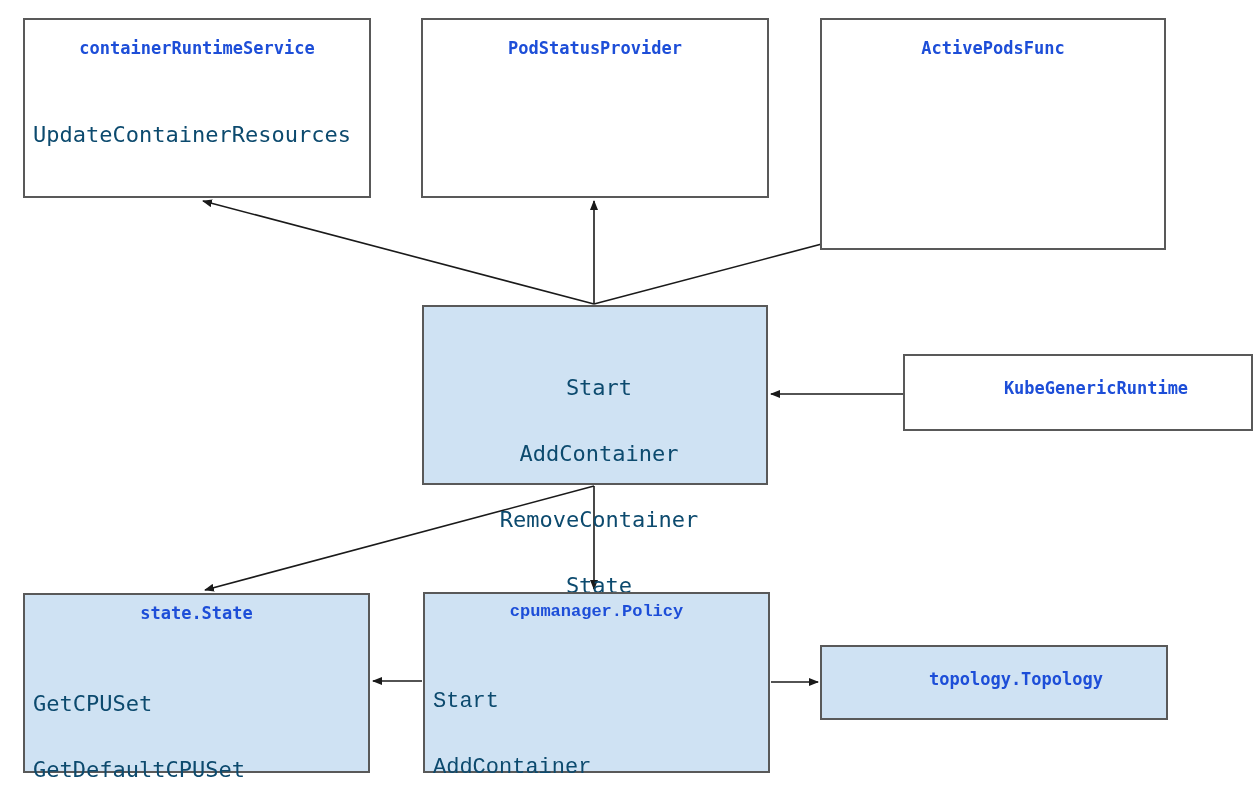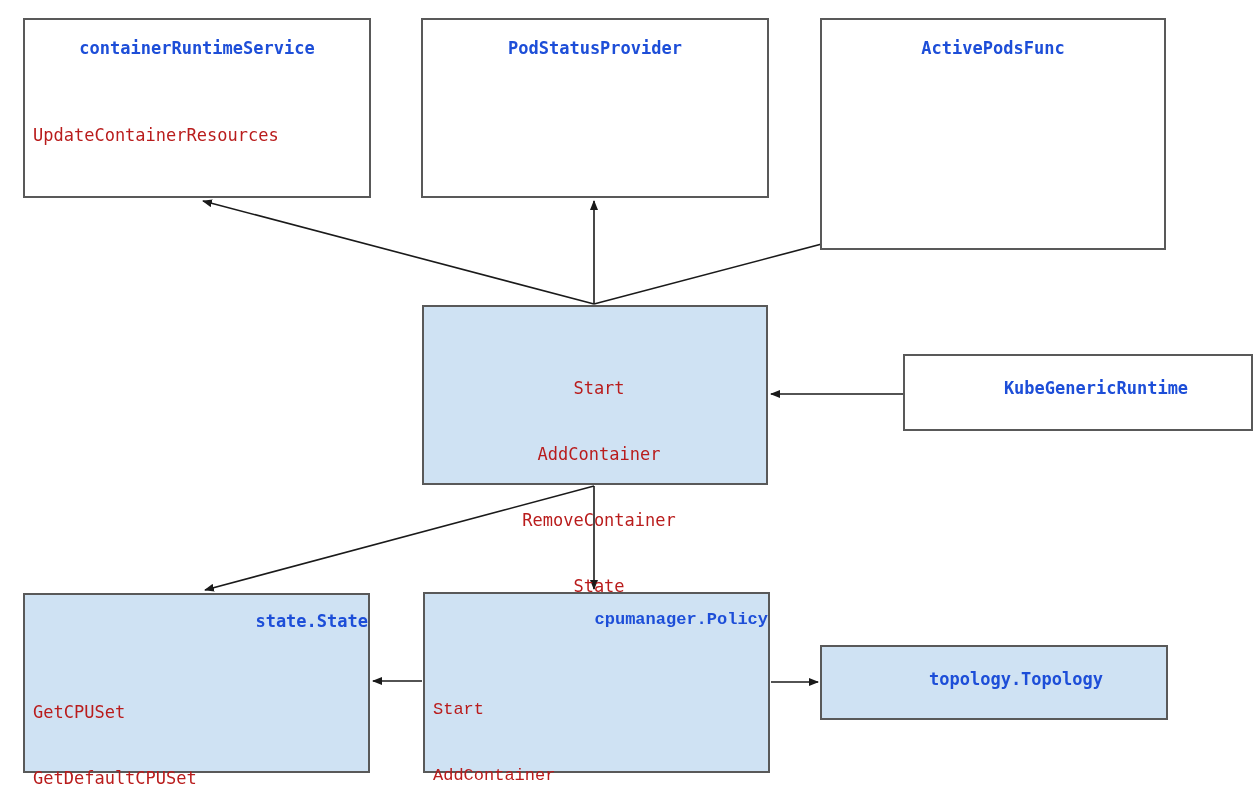--- a/index.html
+++ b/index.html
@@ -35,22 +35,22 @@
   }
   .node-title {
     text-align: center;
     font-weight: bold;
     font-size: 17px;
     color: #1d4ed8;
     letter-spacing: 0px;
     white-space: nowrap;
   }
   .node-methods {
-    font-size: 17px;
-    color: #b91c1c;
+    font-size: 22px;
+    color: #0c4a6e;
     line-height: 22px;
     white-space: pre;
   }
   .method-line {
     white-space: pre;
   }
   
   #node-crs       { left: 23px;  top: 18px;  width: 348px; height: 180px; }
   #node-psp       { left: 421px; top: 18px;  width: 348px; height: 180px; }
   #node-apf       { left: 820px; top: 18px;  width: 346px; height: 232px; }
@@ -58,21 +58,21 @@
   #node-kgr       { left: 903px; top: 354px; width: 350px; height: 77px;  }
   #node-state     { left: 23px;  top: 593px; width: 347px; height: 180px; }
   #node-policy    { left: 423px; top: 592px; width: 347px; height: 181px; font-family: Liberation Mono, monospace; }
   #node-topology  { left: 820px; top: 645px; width: 348px; height: 75px;  }
 
   #node-crs .node-title,
   #node-psp .node-title,
   #node-apf .node-title    { margin-top: 18px; }
   #node-manager .node-title{ margin-top: 20px; }
   #node-state .node-title,
-  #node-policy .node-title { margin-top: 16px; text-align: right; }
+  #node-policy .node-title { margin-top: 8px; }
   #node-kgr .node-title    { margin-top: 22px; margin-left: 36px; }
   #node-topology .node-title { margin-top: 22px; margin-left: 44px; }
 
   #node-crs .node-methods,
   #node-psp .node-methods,
   #node-apf .node-methods  { margin-top: 22px; margin-left: 8px; }
   #node-manager .node-methods { margin-top: 26px; margin-left: 8px; text-align: center; }
   #node-state .node-methods   { margin-top: 26px; margin-left: 8px; }
   #node-policy .node-methods  { margin-top: 26px; margin-left: 8px; }
 </style>

